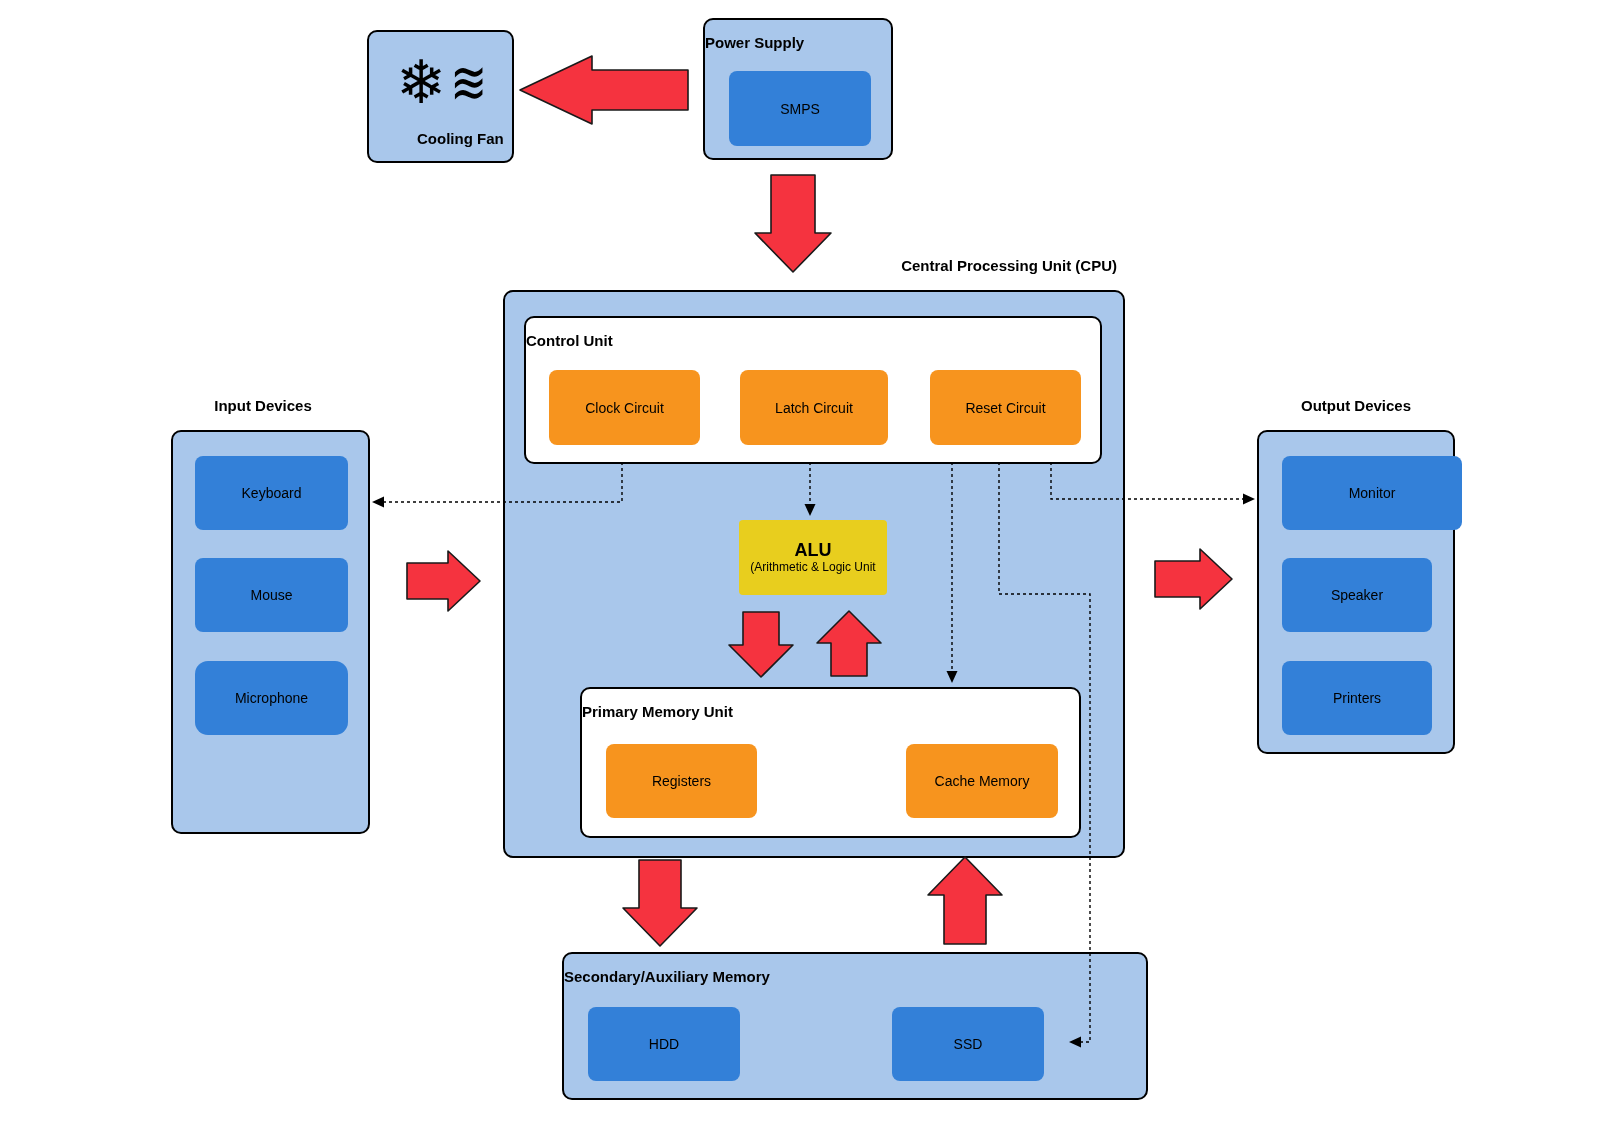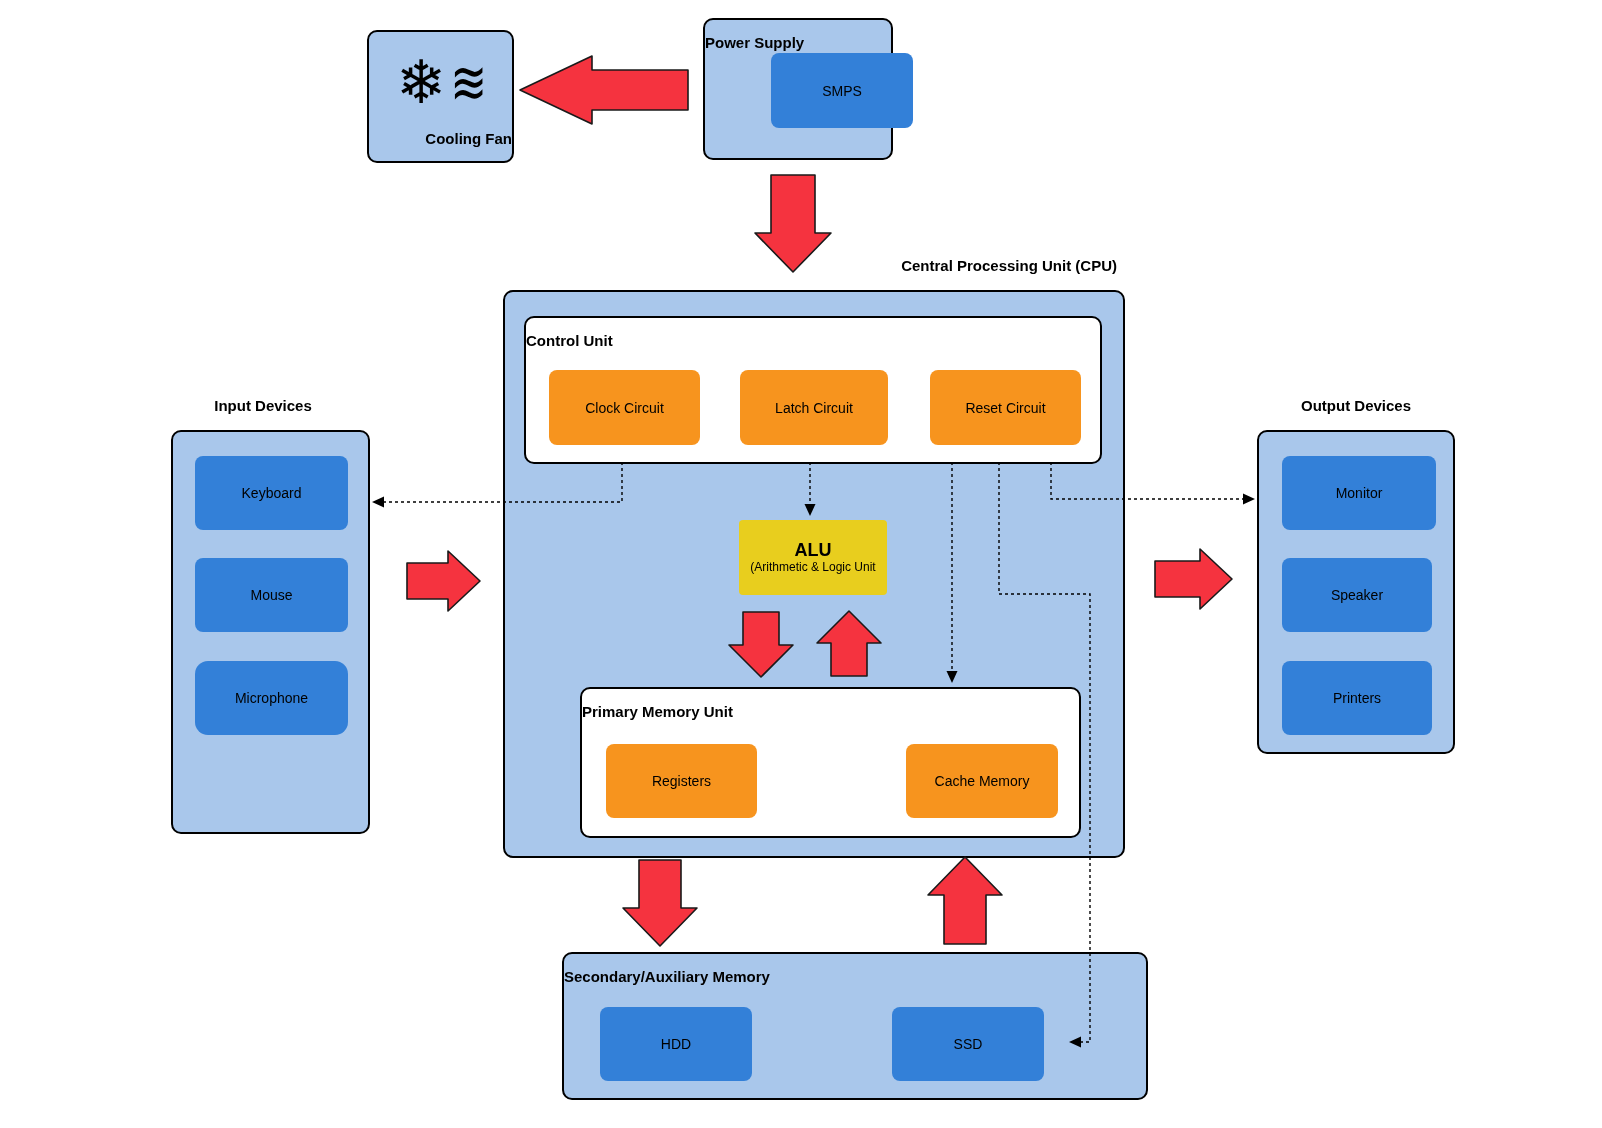--- a/index.html
+++ b/index.html
@@ -37,22 +37,22 @@
   }
   .alu-title{font-weight:700; font-size:18px; line-height:20px;}
   .alu-sub{font-size:12px; line-height:15px;}
   .fan-icons{
     position:absolute; left:0; right:0; top:10px; height:82px;
     display:flex; align-items:center; justify-content:center; gap:4px;
   }
   .snow{font-size:60px; line-height:60px;}
   .waves{font-size:44px; line-height:44px; transform:scaleY(1.35); letter-spacing:-2px;}
   .fan-label{
-    position:absolute; left:0; right:0; bottom:14px; text-align:right;
-    font-weight:700; font-size:15px;
+    position:absolute; left:0; right:0; bottom:14px; text-align:left;
+    font-weight:700; font-size:15px;padding-left:48px;
   }
   svg.overlay{position:absolute; left:0; top:0; pointer-events:none;}
   svg .block{fill:var(--red); stroke:#1a1a1a; stroke-width:1.6; stroke-linejoin:round;}
   svg .dash{fill:none; stroke:var(--line); stroke-width:1.4; stroke-dasharray:3 3;}
   svg .head{fill:var(--line); stroke:none;}
 </style>
 </head>
 <body>
 
 <div class="canvas">
@@ -60,21 +60,21 @@
   <div class="abs outer-box" style="left:367px;top:30px;width:147px;height:133px;">
     <div class="fan-icons">
       <span class="snow">❄</span>
       <span class="waves">≋</span>
     </div>
     <div class="fan-label">Cooling Fan</div>
   </div>
 
   <div class="abs outer-box" style="left:703px;top:18px;width:190px;height:142px;">
     <div class="box-title" style="top:14px;">Power Supply</div>
-    <div class="abs inner-box inner-blue" style="left:24px;top:33px;width:142px;height:75px;margin-left:42px;">SMPS</div>
+    <div class="abs inner-box inner-blue" style="left:24px;top:51px;width:142px;height:75px;">SMPS</div>
   </div>
 
   <div class="abs float-label" style="left:717px;top:257px;width:400px;text-align:right;">Central Processing Unit (CPU)</div>
 
   <div class="abs outer-box" style="left:503px;top:290px;width:622px;height:568px;">
 
     <div class="abs white-box" style="left:19px;top:24px;width:578px;height:148px;">
       <div class="box-title" style="top:14px;">Control Unit</div>
       <div class="abs inner-box inner-orange" style="left:23px;top:52px;width:151px;height:75px;">Clock Circuit</div>
       <div class="abs inner-box inner-orange" style="left:214px;top:52px;width:148px;height:75px;">Latch Circuit</div>
@@ -95,28 +95,28 @@
 
   <div class="abs float-label" style="left:163px;top:397px;width:200px;">Input Devices</div>
   <div class="abs outer-box" style="left:171px;top:430px;width:199px;height:404px;">
     <div class="abs inner-box inner-blue" style="left:22px;top:24px;width:153px;height:74px;">Keyboard</div>
     <div class="abs inner-box inner-blue" style="left:22px;top:126px;width:153px;height:74px;">Mouse</div>
     <div class="abs inner-box inner-blue" style="left:22px;top:229px;width:153px;height:74px;border-radius:13px;">Microphone</div>
   </div>
 
   <div class="abs float-label" style="left:1256px;top:397px;width:200px;">Output Devices</div>
   <div class="abs outer-box" style="left:1257px;top:430px;width:198px;height:324px;">
-    <div class="abs inner-box inner-blue" style="left:23px;top:24px;width:154px;height:74px;">Monitor</div>
+    <div class="abs inner-box inner-blue" style="left:23px;top:24px;width:180px;height:74px;">Monitor</div>
     <div class="abs inner-box inner-blue" style="left:23px;top:126px;width:150px;height:74px;">Speaker</div>
     <div class="abs inner-box inner-blue" style="left:23px;top:229px;width:150px;height:74px;">Printers</div>
   </div>
 
   <div class="abs outer-box" style="left:562px;top:952px;width:586px;height:148px;">
     <div class="box-title" style="top:14px;">Secondary/Auxiliary Memory</div>
-    <div class="abs inner-box inner-blue" style="left:24px;top:53px;width:152px;height:74px;margin-left:12px;">HDD</div>
+    <div class="abs inner-box inner-blue" style="left:24px;top:53px;width:152px;height:74px;">HDD</div>
     <div class="abs inner-box inner-blue" style="left:328px;top:53px;width:152px;height:74px;">SSD</div>
   </div>
 
   <svg class="overlay" width="1602" height="1128" viewBox="0 0 1602 1128">
 
     <path class="dash" d="M622 462 V502 H384"></path>
     <polygon class="head" points="372,502 384,496.5 384,507.5"></polygon>
 
     <path class="dash" d="M810 462 V504"></path>
     <polygon class="head" points="810,516 804.5,504 815.5,504"></polygon>

